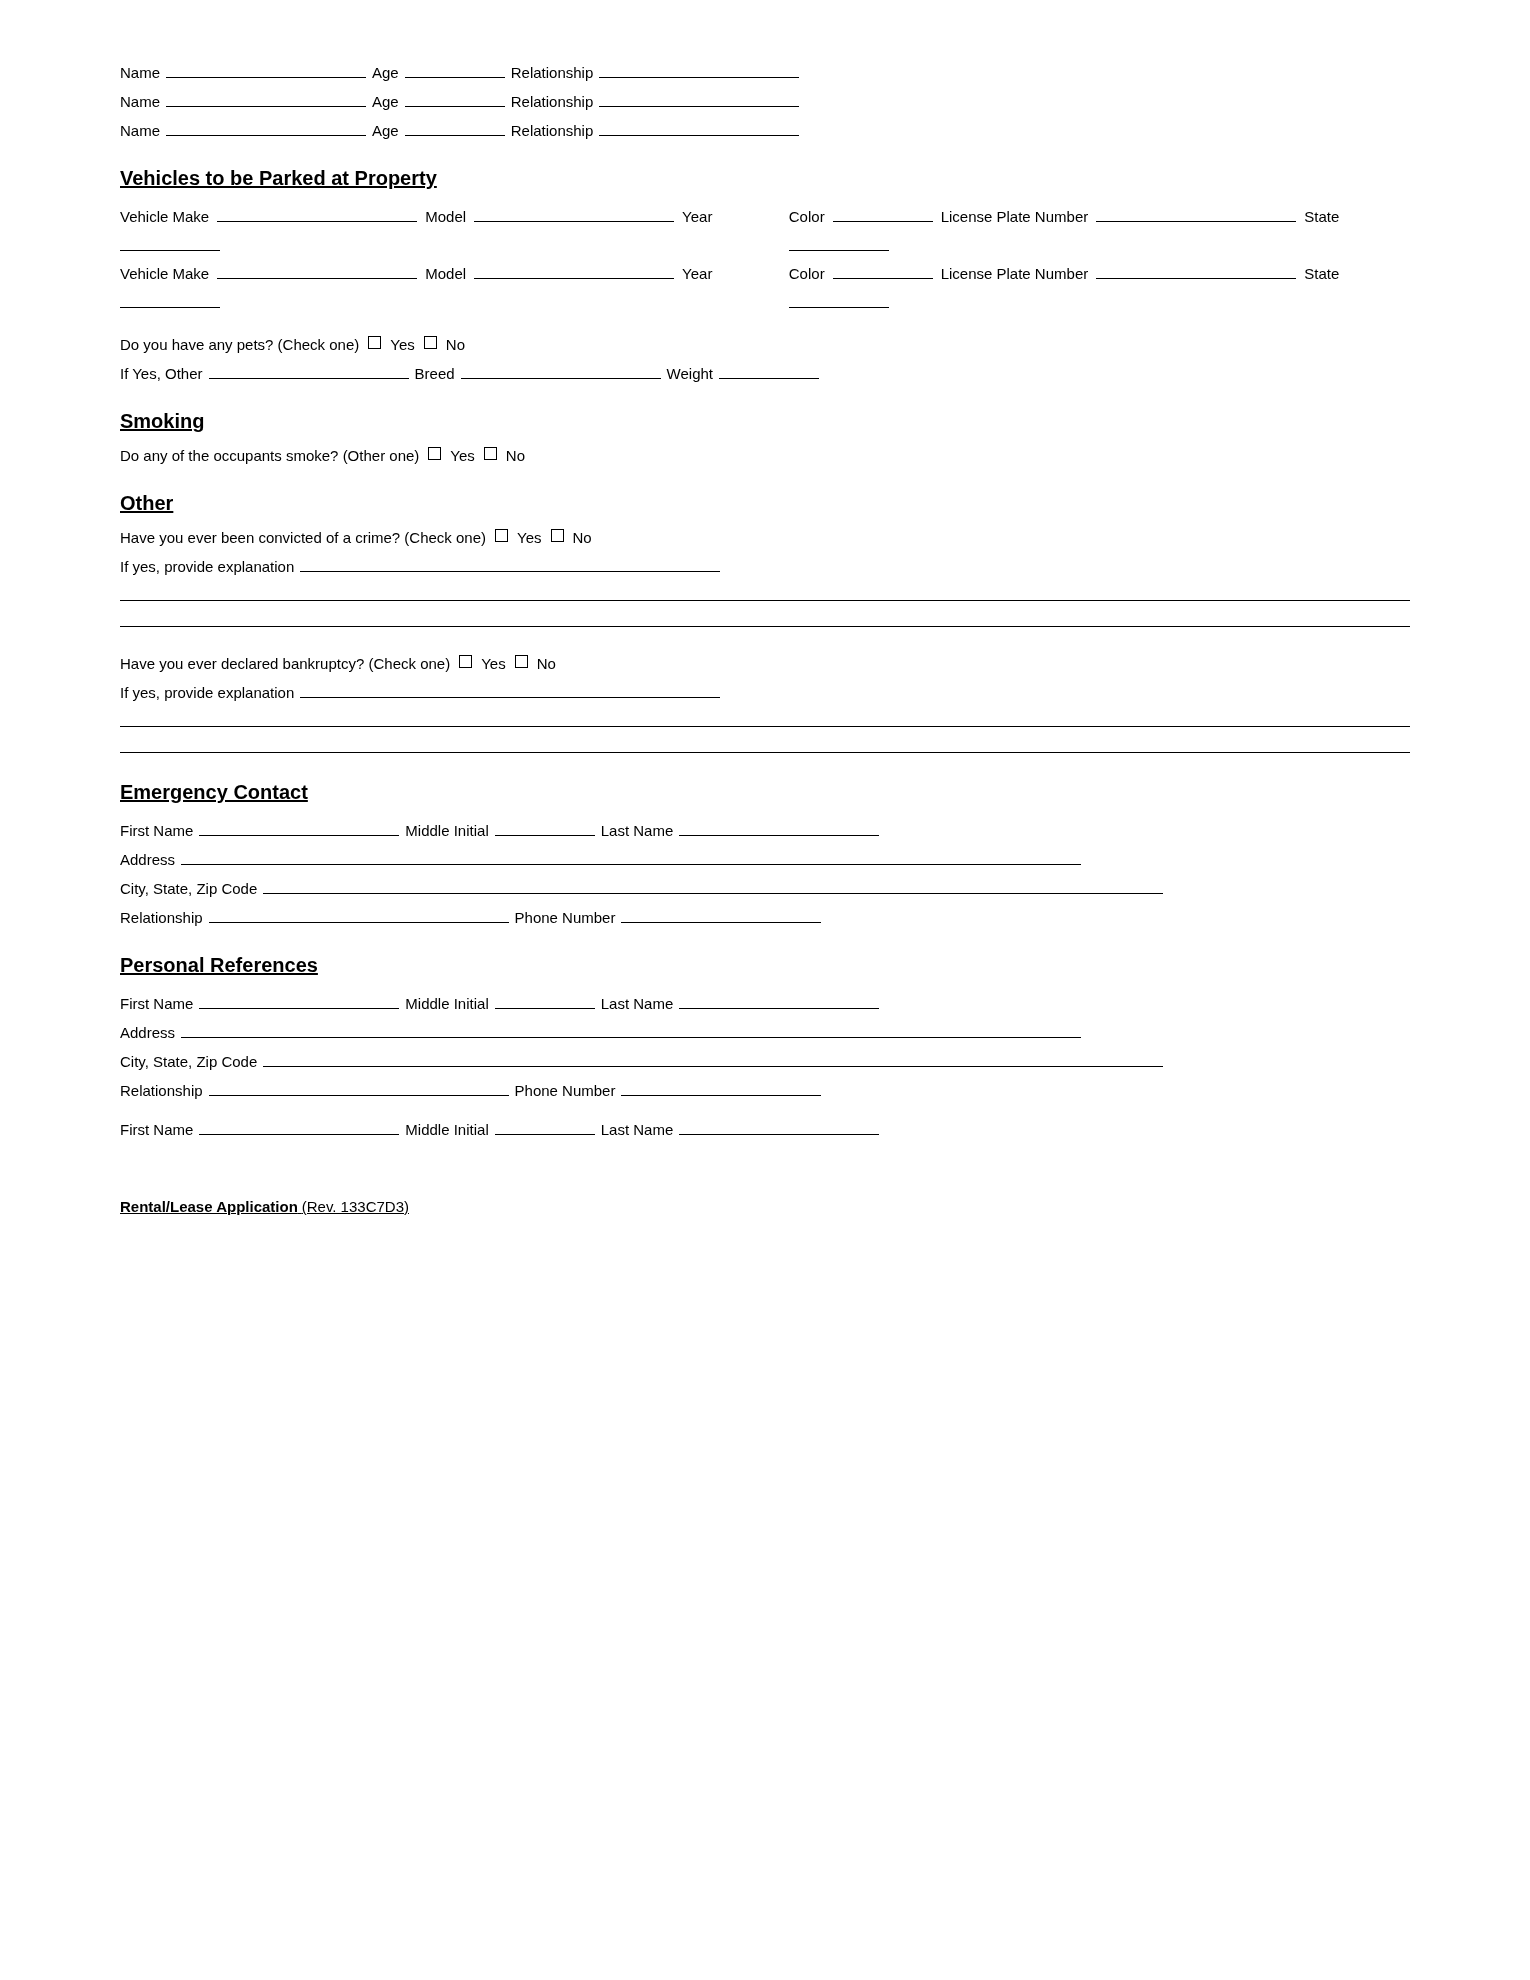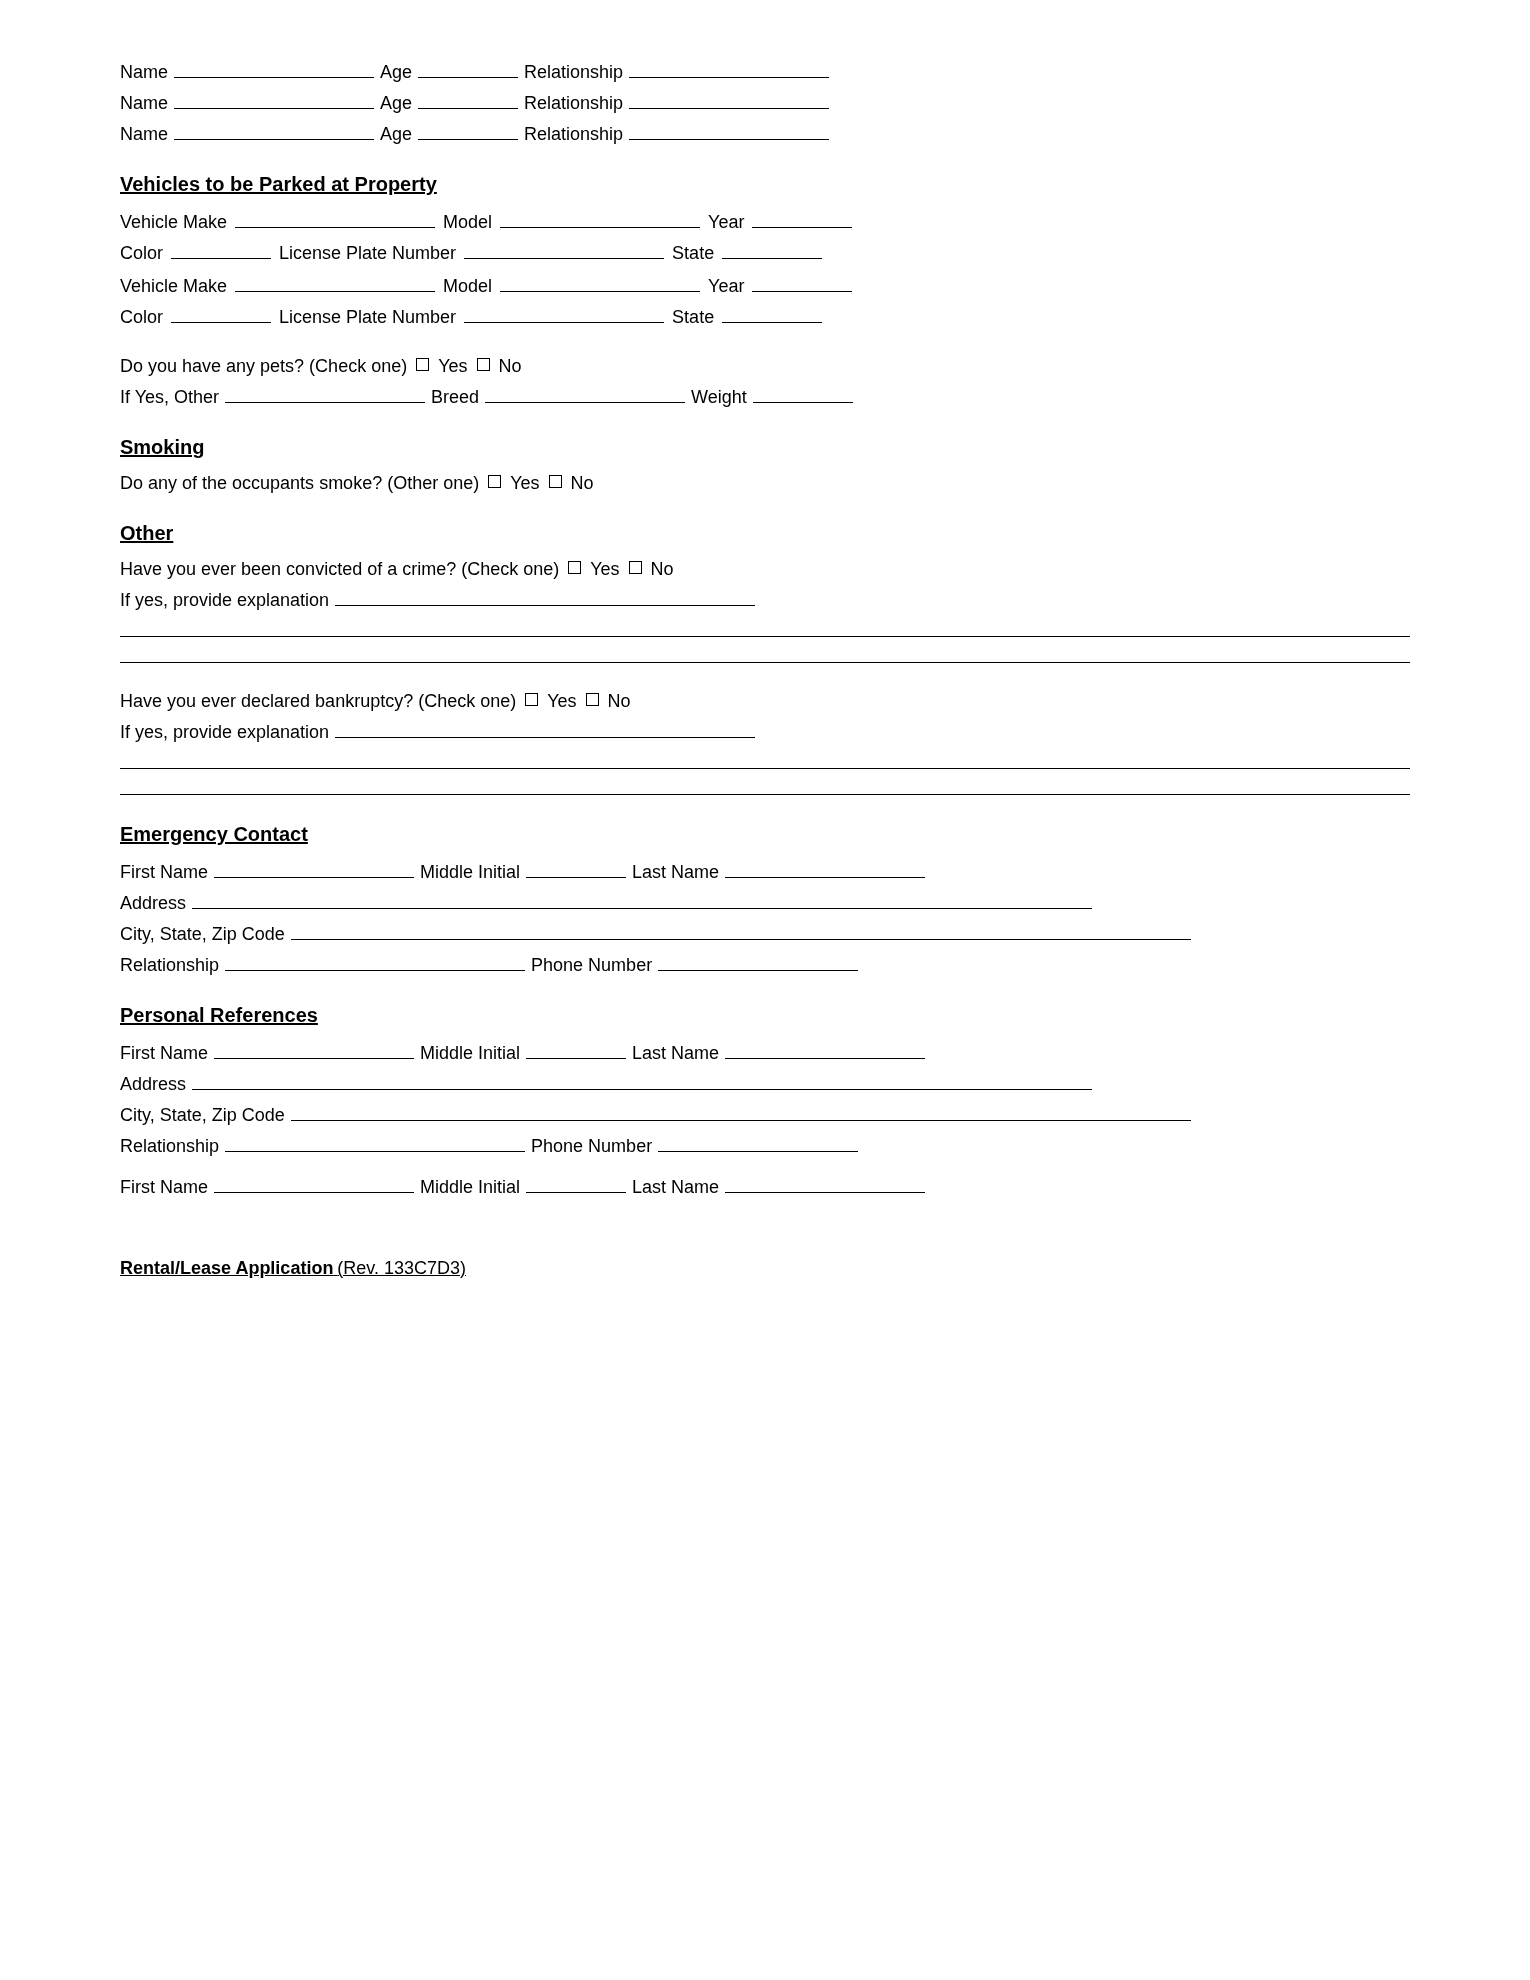--- a/index.html
+++ b/index.html
@@ -32,21 +32,21 @@
     .form-line {
       display: flex;
       align-items: baseline;
       margin-bottom: 8px;
       flex-wrap: wrap;
       gap: 6px;
     }
 
     .field-label {
       white-space: nowrap;
-      font-size: 18px;
+      font-size: 15px;
     }
 
     .underline-field {
       display: inline-block;
       border-bottom: 1px solid #000;
       min-width: 80px;
       height: 18px;
     }
 
     .underline-field.sm { min-width: 100px; }
@@ -78,21 +78,21 @@
     }
 
     .footer {
       margin-top: 60px;
       font-size: 14px;
       text-decoration: underline;
     }
 
     .vehicles-grid {
       display: flex;
-      flex-direction: column;
+      flex-direction: row;
       gap: 8px;
     }
 
     .vehicle-row {
       display: flex;
       align-items: baseline;
       gap: 8px;
       flex-wrap: wrap;
     }
 

